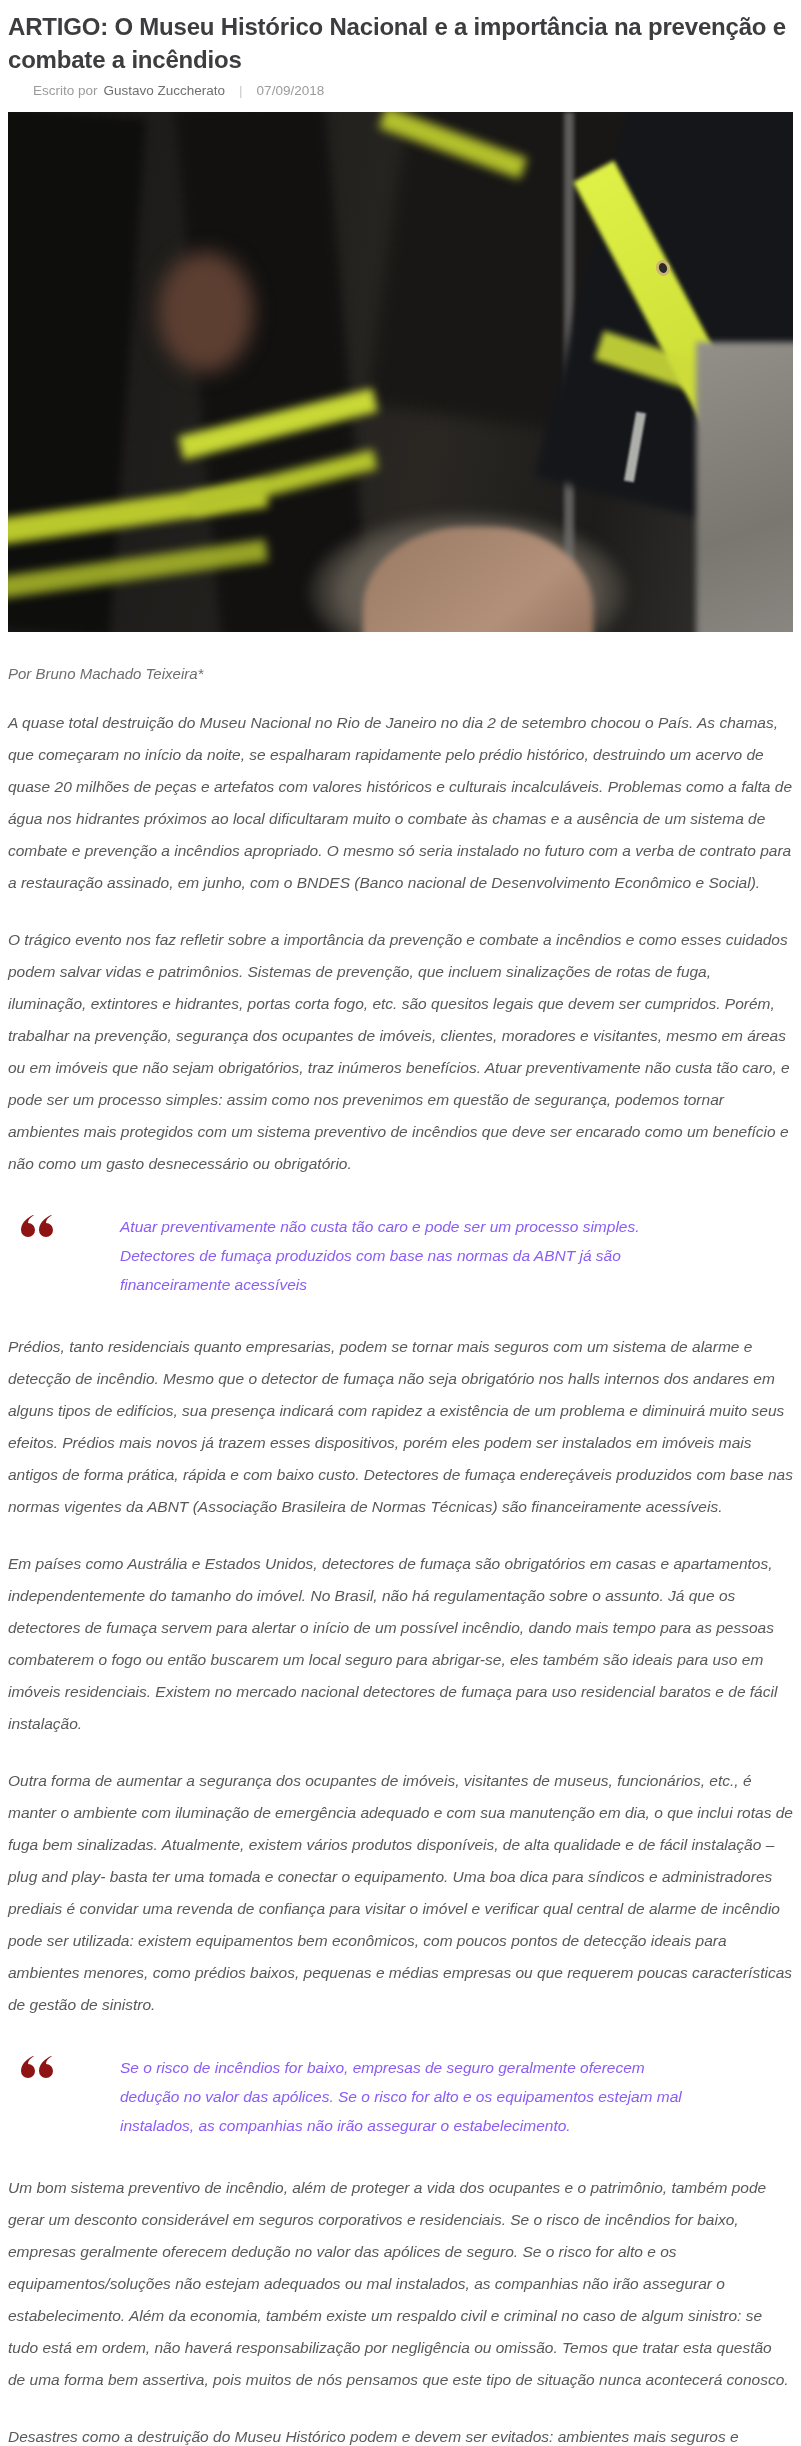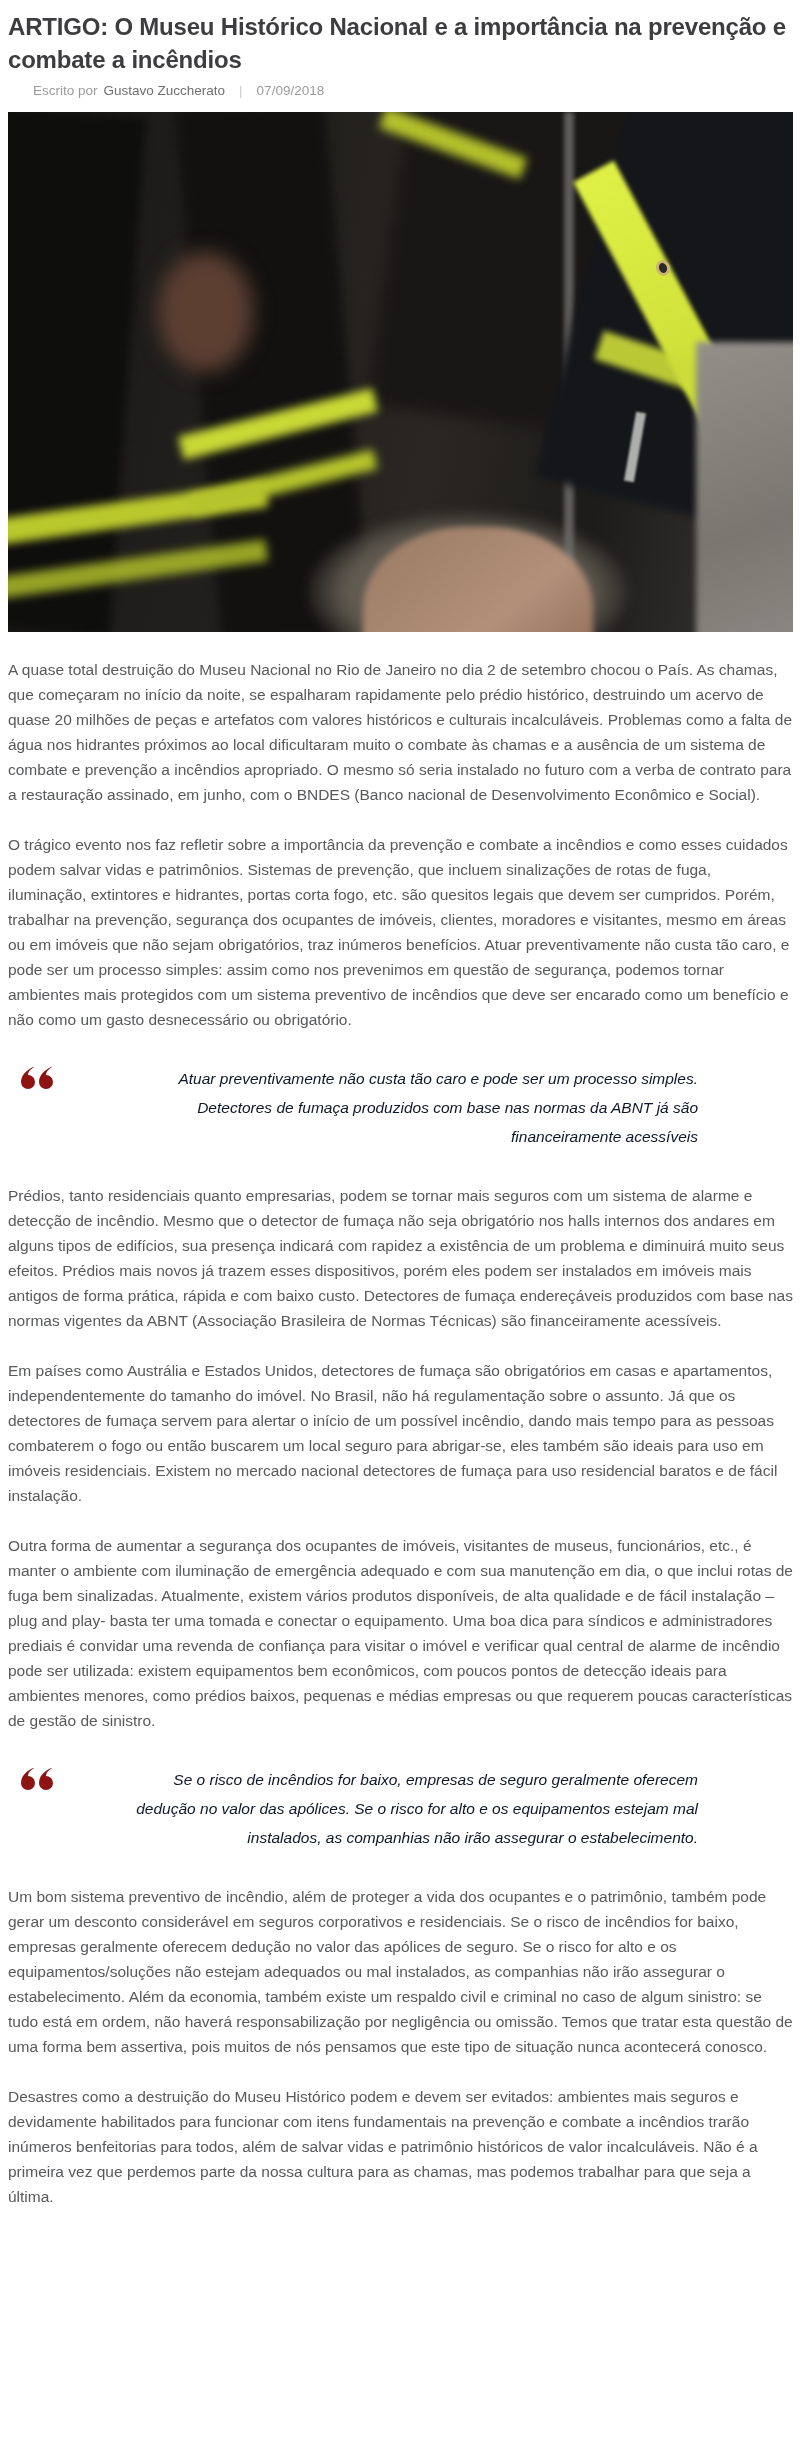--- a/index.html
+++ b/index.html
@@ -67,37 +67,38 @@
 
   
   .credit {
     font-style: italic;
     color: #6d6e70;
     font-size: 15px;
     margin: 33px 0 0 0;
   }
   .article p.para {
     font-size: 15.5px;
-    line-height: 25px;
+    line-height: 32px;
     color: #58595b;
     margin: 25px 0;
+    font-style: italic;
   }
   .quote {
     display: flex;
     align-items: flex-start;
     margin: 32px 0;
   }
   .quote-icon { flex: 0 0 52px; padding-left: 10px; padding-top: 2px; }
   .quote-text {
     flex: 1;
     font-style: italic;
-    color: #0f172a;
+    color: #8b5cf6;
     font-size: 15.5px;
     line-height: 29px;
-    text-align: right;
+    text-align: left;
     padding: 0 95px 0 60px;
   }
 </style>
 </head>
 <body>
 
 <div class="page">
 
   <h1 class="title">ARTIGO: O Museu Histórico Nacional e a importância na prevenção e combate a incêndios</h1>
 
@@ -124,20 +125,21 @@
     <div class="h-armstripe"></div>
     <div class="h-cuff"></div>
     <div class="h-jacket"></div>
     <div class="h-hand"></div>
     <div class="h-clasp"></div>
     <div class="h-eyelet"></div>
   </div>
 
   <div class="article">
 
+    <p class="credit">Por Bruno Machado Teixeira*</p>
 
     <p class="para">A quase total destruição do Museu Nacional no Rio de Janeiro no dia 2 de setembro chocou o País. As chamas, que começaram no início da noite, se espalharam rapidamente pelo prédio histórico, destruindo um acervo de quase 20 milhões de peças e artefatos com valores históricos e culturais incalculáveis. Problemas como a falta de água nos hidrantes próximos ao local dificultaram muito o combate às chamas e a ausência de um sistema de combate e prevenção a incêndios apropriado. O mesmo só seria instalado no futuro com a verba de contrato para a restauração assinado, em junho, com o BNDES (Banco nacional de Desenvolvimento Econômico e Social).</p>
     <p class="para">O trágico evento nos faz refletir sobre a importância da prevenção e combate a incêndios e como esses cuidados podem salvar vidas e patrimônios. Sistemas de prevenção, que incluem sinalizações de rotas de fuga, iluminação, extintores e hidrantes, portas corta fogo, etc. são quesitos legais que devem ser cumpridos. Porém, trabalhar na prevenção, segurança dos ocupantes de imóveis, clientes, moradores e visitantes, mesmo em áreas ou em imóveis que não sejam obrigatórios, traz inúmeros benefícios. Atuar preventivamente não custa tão caro, e pode ser um processo simples: assim como nos prevenimos em questão de segurança, podemos tornar ambientes mais protegidos com um sistema preventivo de incêndios que deve ser encarado como um benefício e não como um gasto desnecessário ou obrigatório.</p>
 
     <div class="quote">
       <span class="quote-icon">
         <svg width="40" height="26" viewBox="0 0 40 26">
           <path fill="#8e1414" d="M15 1 C7 5 3 10 3 16 a7 7 0 1 0 7-7 c0-3 2-5.5 6-8 z"></path>
           <path fill="#8e1414" d="M33 1 C25 5 21 10 21 16 a7 7 0 1 0 7-7 c0-3 2-5.5 6-8 z"></path>
         </svg>

